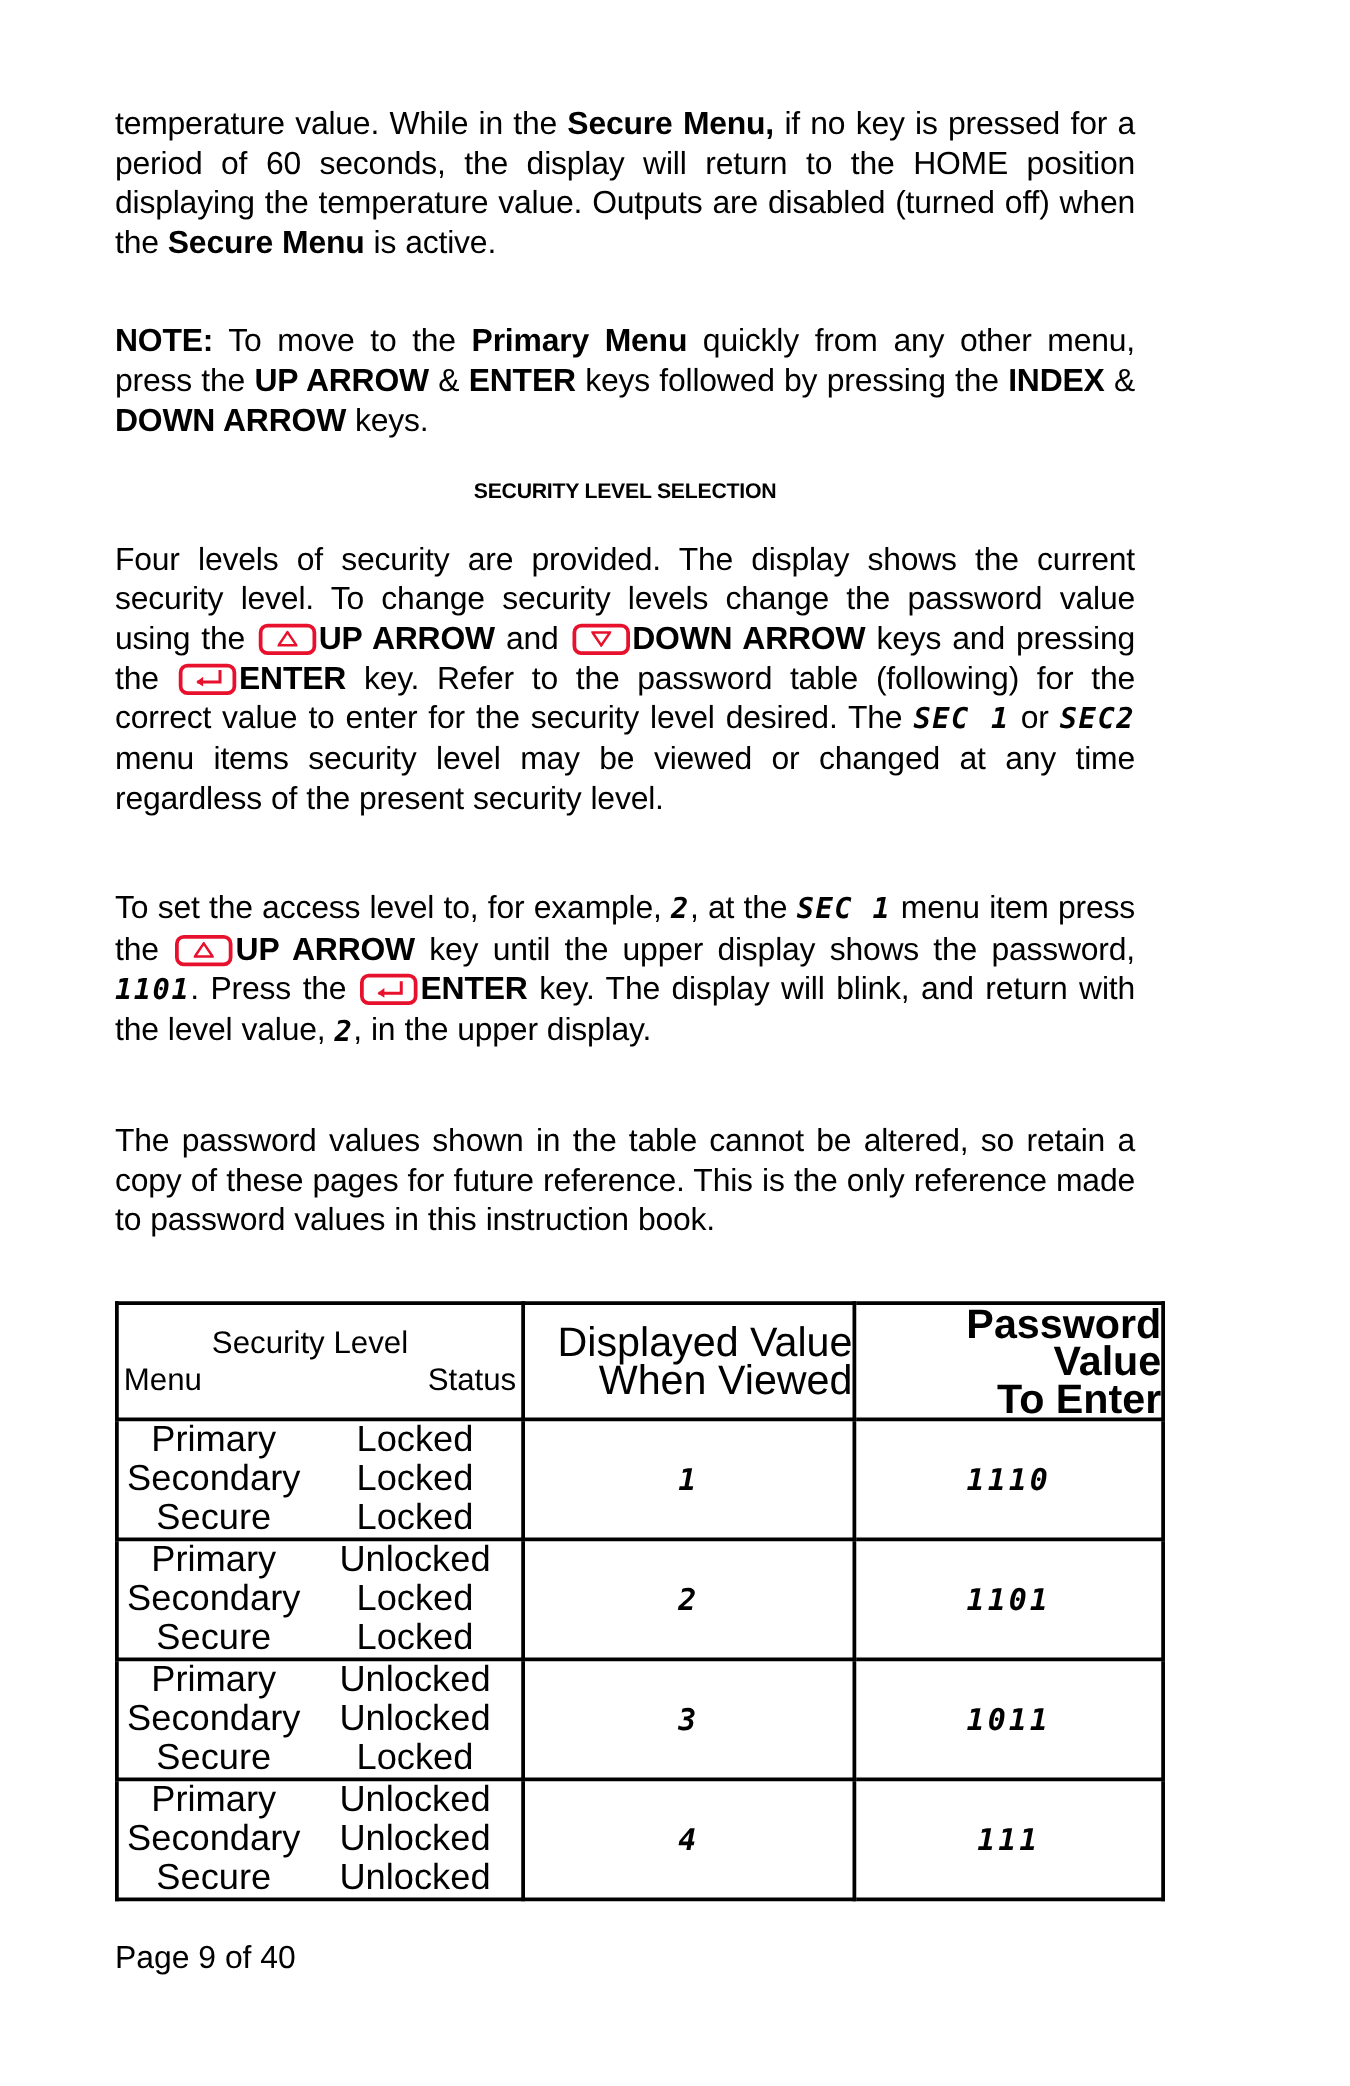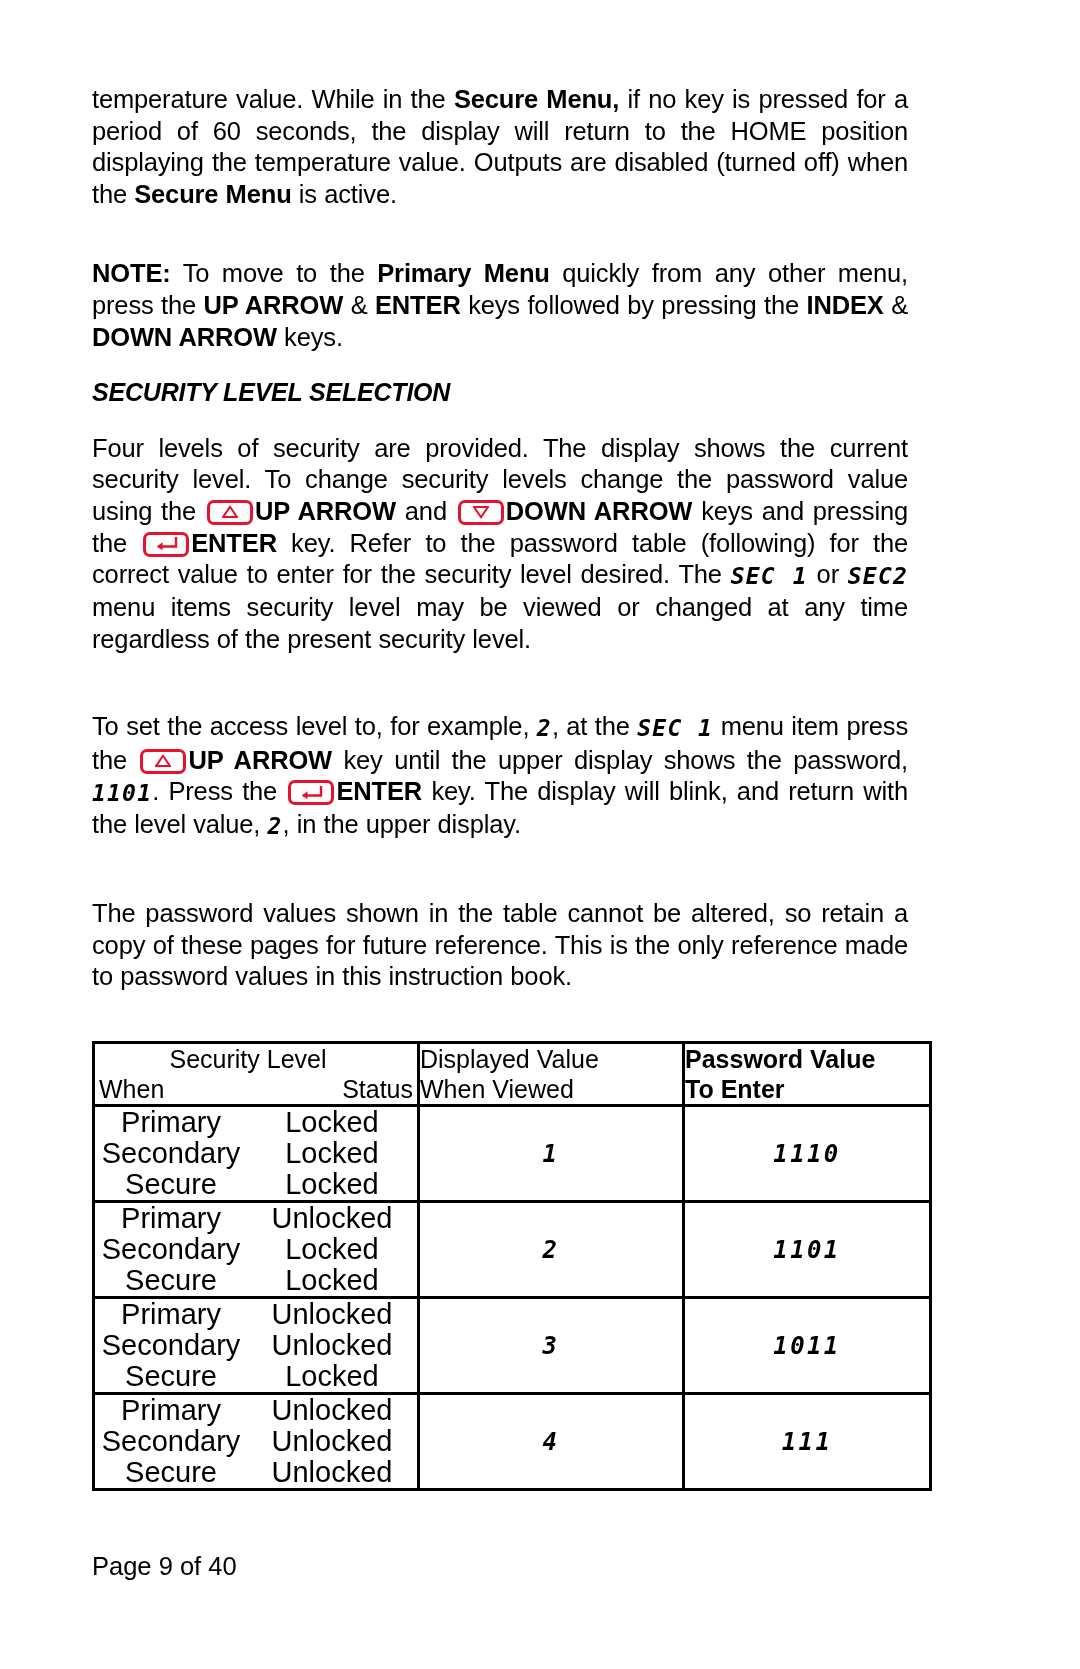--- a/index.html
+++ b/index.html
@@ -31,27 +31,26 @@
     letter-spacing: -0.15px;
     word-spacing: 0.3px;
   }
   .b { font-weight: bold; }
   .gap-sm { height: 24px; }
   .gap-lg { height: 48px; }
   .gap-xl { height: 56px; }
 
   
   .heading {
-    font-size: 25px;
+    font-size: 17px;
     line-height: 31.6px;
     font-weight: bold;
-    text-align: left;
+    text-align: center;
     letter-spacing: -0.2px;
     margin: 0;
-    font-style: italic;
   }
 
   
   .seg {
     font-family: "DejaVu Sans Mono", monospace;
     font-weight: bold;
     font-style: italic;
     font-size: 23px;
     letter-spacing: 1.2px;
     vertical-align: -0.5px;
@@ -103,22 +102,22 @@
   .pw-table .col-c { width: 244px; font-weight: bold; }
 
   .hdr-a {
     padding: 14px 12px 14px 12px;
     font-size: 25px;
     line-height: 30px;
   }
   .hdr-a .l1 { text-align: center; padding-right: 16px; }
   .hdr-a .l2 { display: flex; justify-content: space-between; padding: 0 4px 0 4px;}
   .hdr-center {
-    text-align: left;
-    font-size: 25px;
+    text-align: right;
+    font-size: 33px;
     line-height: 30px;
     padding: 14px 6px;
   }
 
   .cell-a {
     padding: 14px 12px 18px 12px;
     font-size: 29px;
     line-height: 31px;
     text-align: center;
   }
@@ -184,21 +183,21 @@
 
 
   <div class="gap-sm"></div>
 
   <table class="pw-table">
     <thead>
       <tr>
         <th class="col-a hdr-a">
           <div class="l1">Security Level</div>
           <div class="l2">
-            <span>When</span>
+            <span>Menu</span>
             <span>Status</span>
           </div>
         </th>
         <th class="col-b hdr-center">
           <div>Displayed Value</div>
           <div>When Viewed</div>
         </th>
         <th class="col-c hdr-center">
           <div>Password Value</div>
           <div>To Enter</div>

